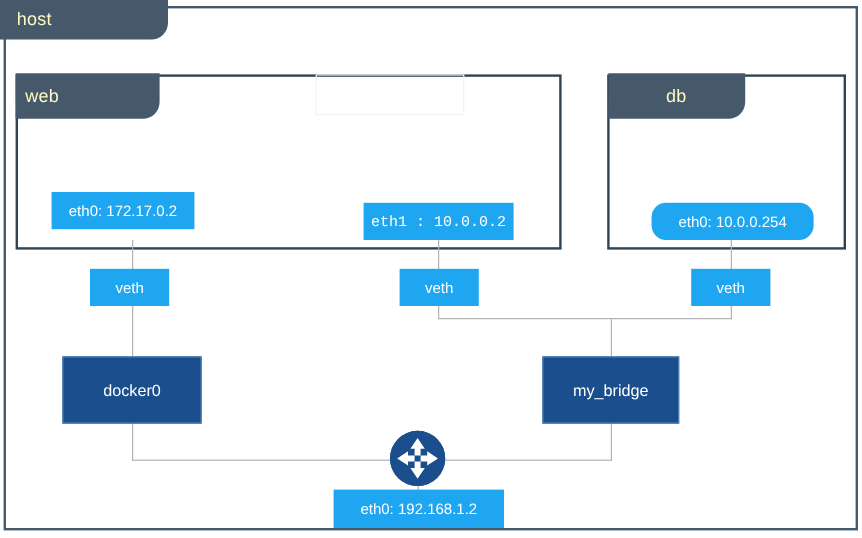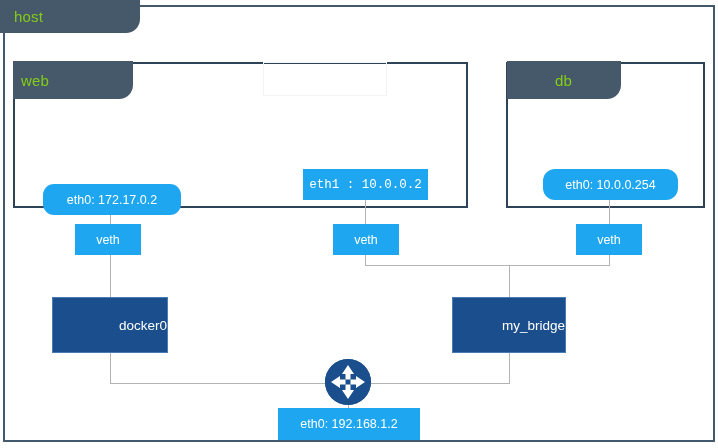--- a/index.html
+++ b/index.html
@@ -30,21 +30,21 @@
     position: absolute;
     background: #46596b;
     color: #ffffff;
     box-sizing: border-box;
     border-bottom-right-radius: 14px;
     display: flex;
     align-items: center;
     z-index: 6;
   }
   .container-tab .tab-label {
-    color: #84cc16;
+    color: #fef9c3;
     font-size: 15px;
     letter-spacing: 0.2px;
     white-space: nowrap;
   }
 
   #host-tab {
     left: 0px;  top: 0px;
     width: 140px; height: 33px;
     padding-left: 14px;
   }
@@ -96,21 +96,21 @@
   }
 
   
   .bridge-box {
     position: absolute;
     background: #1b4e8c;
     border: 1px solid #4a7bb5;
     color: #ffffff;
     display: flex;
     align-items: center;
-    justify-content: flex-end;
+    justify-content: center;
     font-size: 13.5px;
     white-space: nowrap;
     box-sizing: border-box;
     z-index: 5;
   }
 
   
   #router-icon {
     position: absolute;
     left: 324px; top: 358px;
@@ -154,21 +154,21 @@
   <div class="line v" style="left:609px; top:255px; height:11px;"></div>
   <div class="line h" style="left:365px; top:265px; width:245px;"></div>
   <div class="line v" style="left:509px; top:265px; height:34px;"></div>
 
   <div class="line v" style="left:110px; top:353px; height:31px;"></div>
   <div class="line v" style="left:509px; top:353px; height:31px;"></div>
   <div class="line h" style="left:110px; top:383px; width:400px;"></div>
 
   <div class="line v" style="left:348px; top:383px; height:26px;"></div>
 
-  <div class="iface-box" style="left:43px; top:184px; width:138px; height:31px;border-radius:11px;">
+  <div class="iface-box" style="left:43px; top:160px; width:119px; height:31px;">
     <span>eth0: 172.17.0.2</span>
   </div>
 
   <div class="iface-box" style="left:303px; top:169px; width:125px; height:31px;font-family:Liberation Mono, monospace;">
     <span>eth1 : 10.0.0.2</span>
   </div>
 
   <div class="iface-box" style="left:543px; top:169px; width:135px; height:31px;border-radius:12px;">
     <span>eth0: 10.0.0.254</span>
   </div>

